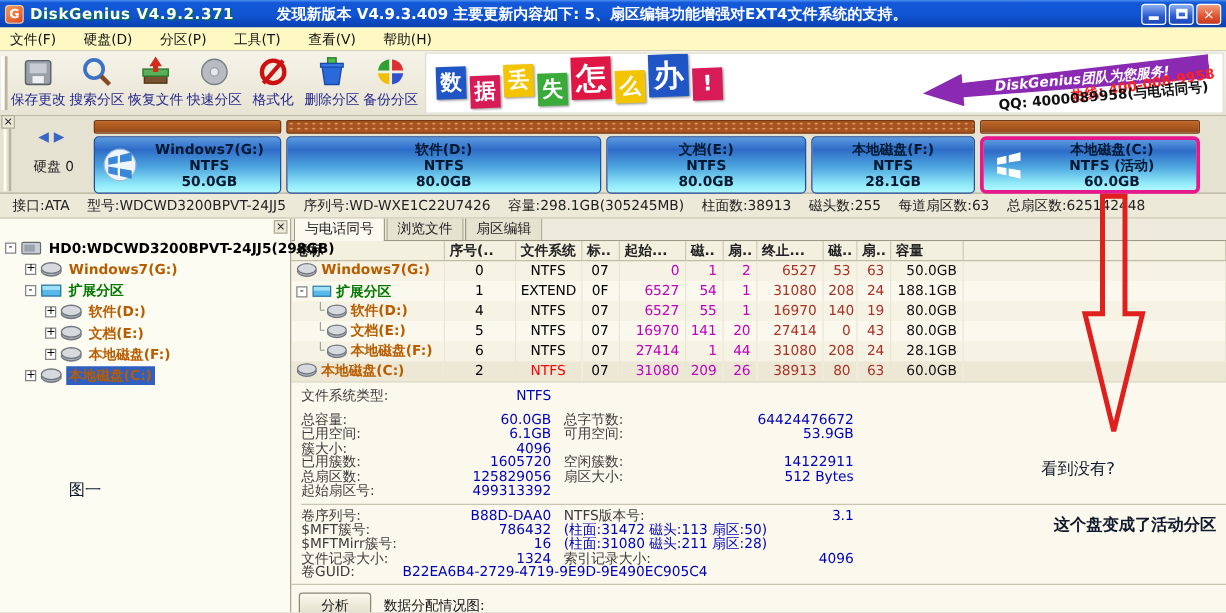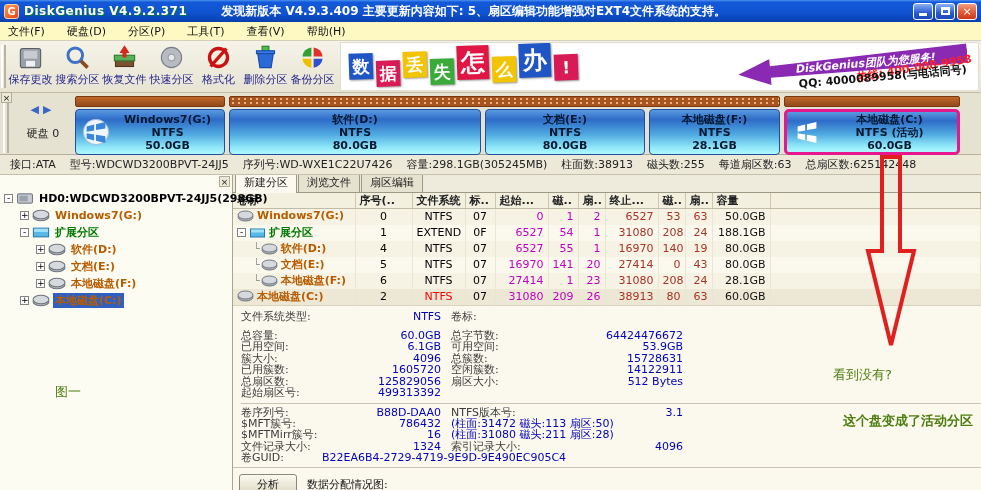--- a/index.html
+++ b/index.html
@@ -145,21 +145,21 @@
 
   
   .footer { border-top: 1px solid #c9c5b2; margin-top: 3px; padding: 6px 0 0 6px; display: flex; align-items: center; }
   .analyze { font-family: "DejaVu Sans", sans-serif; font-size: 11px; width: 58px; height: 22px;
     border: 1px solid #8a8878; border-radius: 3px; background: linear-gradient(180deg,#FBF9EE,#DDD8C4); color: #111; }
   .maplabel { font-size: 11px; color: #111; margin-left: 10px; }
 
   
   .overlay { position: absolute; left: 0; top: 0; width: 100%; height: 100%; pointer-events: none; }
   .red-arrow { position: absolute; left: 850px; top: 153px; }
-  .ann { position: absolute; color: #4d7c0f; font-size: 13px; }
+  .ann { position: absolute; color: #0f172a; font-size: 13px; }
   .ann.q { left: 833px; top: 366px; }
   .ann.note { left: 843px; top: 406px; width: 136px; line-height: 29px; font-weight: bold; }
   .ann.fig { left: 55px; top: 383px; }
 </style>
 </head>
 <body>
 
 <div class="window">
 
   <div class="titlebar">
@@ -409,21 +409,21 @@
             <span class="ticn"><svg viewBox="0 0 17 12">
                 <ellipse cx="8.5" cy="7" rx="7.5" ry="4" fill="#b0b4ba" stroke="#70767e"></ellipse>
                 <ellipse cx="8.5" cy="5" rx="7.5" ry="4" fill="#d6dade" stroke="#70767e"></ellipse>
               </svg></span>
             <span class="tlab c-brown">本地磁盘(C:)</span>
           </div>
         </div>
     </div>
     <div class="content">
       <div class="tabbar" id="tabbar">
-          <span class="tab active">新建分区</span>
+          <span class="tab active">与电话同号</span>
           <span class="tab">浏览文件</span>
           <span class="tab">扇区编辑</span>
         </div>
       <table class="ptable">
         <colgroup>
           <col style="width:122px">
             <col style="width:57px">
             <col style="width:53px">
             <col style="width:30px">
           <col style="width:53px">
@@ -542,21 +542,21 @@
                       <ellipse cx="8.5" cy="7" rx="7.5" ry="4" fill="#b0b4ba" stroke="#70767e"></ellipse>
                       <ellipse cx="8.5" cy="5" rx="7.5" ry="4" fill="#d6dade" stroke="#70767e"></ellipse>
                     </svg></span>
                   <span class="c-brown">本地磁盘(F:)</span>
                 </span></td>
               <td class="c-seq">6</td>
               <td class="c-fs">NTFS</td>
               <td class="c-tag">07</td>
               <td class="c-m">27414</td>
               <td class="c-m">1</td>
-              <td class="c-m">23</td>
+              <td class="c-m">44</td>
               <td class="c-r">31080</td>
               <td class="c-r">208</td>
               <td class="c-r">24</td>
               <td class="c-cap">28.1GB</td>
               <td></td>
             </tr>
             <tr class="rsel">
               <td class="c-name"><span class="nwrap" style="padding-left: 0px;">
                   <span class="rowicn"><svg viewBox="0 0 17 12">
                       <ellipse cx="8.5" cy="7" rx="7.5" ry="4" fill="#b0b4ba" stroke="#70767e"></ellipse>
@@ -577,24 +577,20 @@
               <td></td>
             </tr>
           </tbody>
       </table>
       <div class="details" id="details">
           <div class="drow">
             <span class="dcol1">
               <span class="dl">文件系统类型:</span>
               <span class="dv">NTFS</span>
             </span>
-            <span class="dcol2">
-              <span class="dl">卷标:</span>
-              <span class="dv"></span>
-            </span>
           </div>
           <div class="drow gap">
             <span class="dcol1">
               <span class="dl">总容量:</span>
               <span class="dv">60.0GB</span>
             </span>
             <span class="dcol2">
               <span class="dl">总字节数:</span>
               <span class="dv">64424476672</span>
             </span>
@@ -606,24 +602,20 @@
             </span>
             <span class="dcol2">
               <span class="dl">可用空间:</span>
               <span class="dv">53.9GB</span>
             </span>
           </div>
           <div class="drow">
             <span class="dcol1">
               <span class="dl">簇大小:</span>
               <span class="dv">4096</span>
-            </span>
-            <span class="dcol2">
-              <span class="dl">总簇数:</span>
-              <span class="dv">15728631</span>
             </span>
           </div>
           <div class="drow">
             <span class="dcol1">
               <span class="dl">已用簇数:</span>
               <span class="dv">1605720</span>
             </span>
             <span class="dcol2">
               <span class="dl">空闲簇数:</span>
               <span class="dv">14122911</span>

